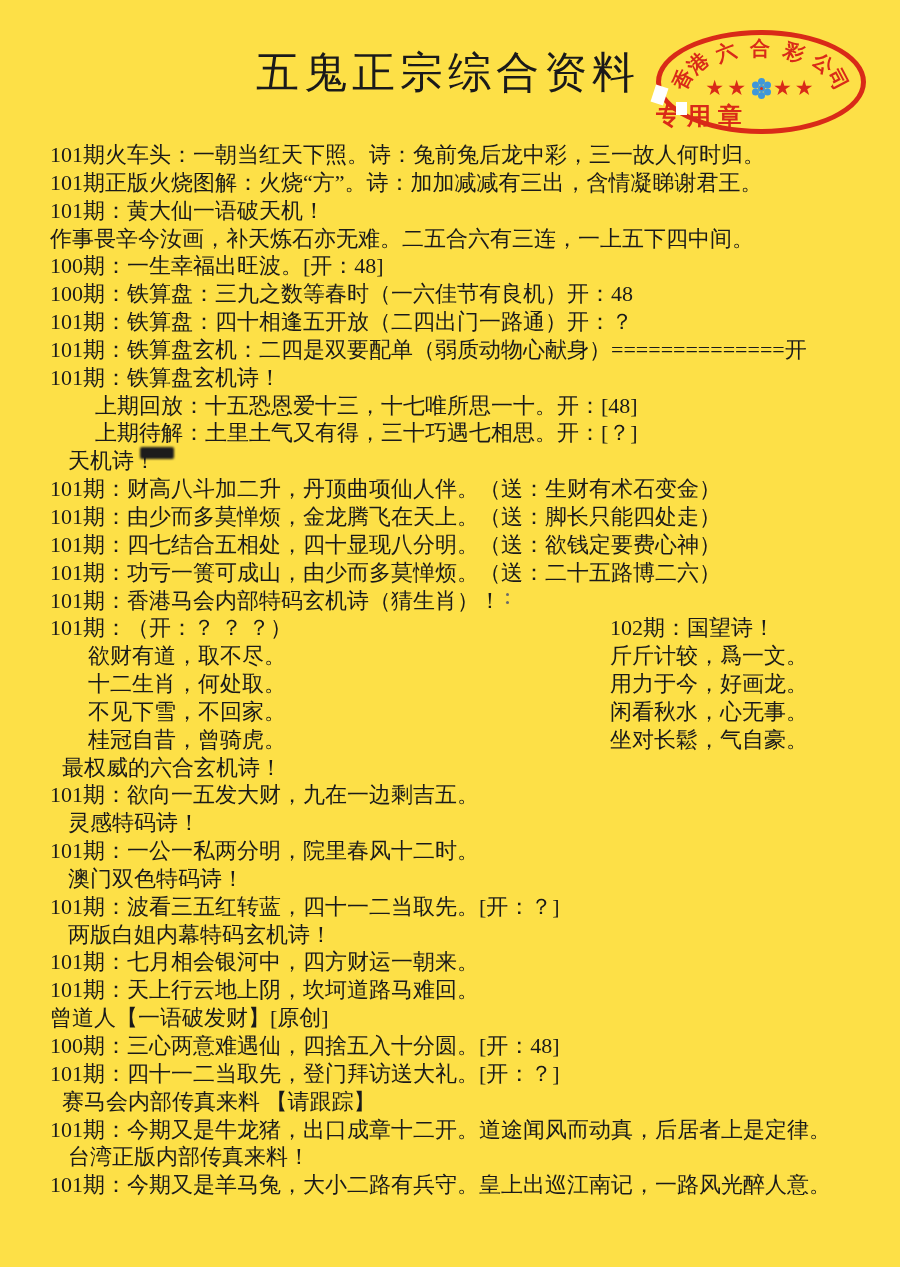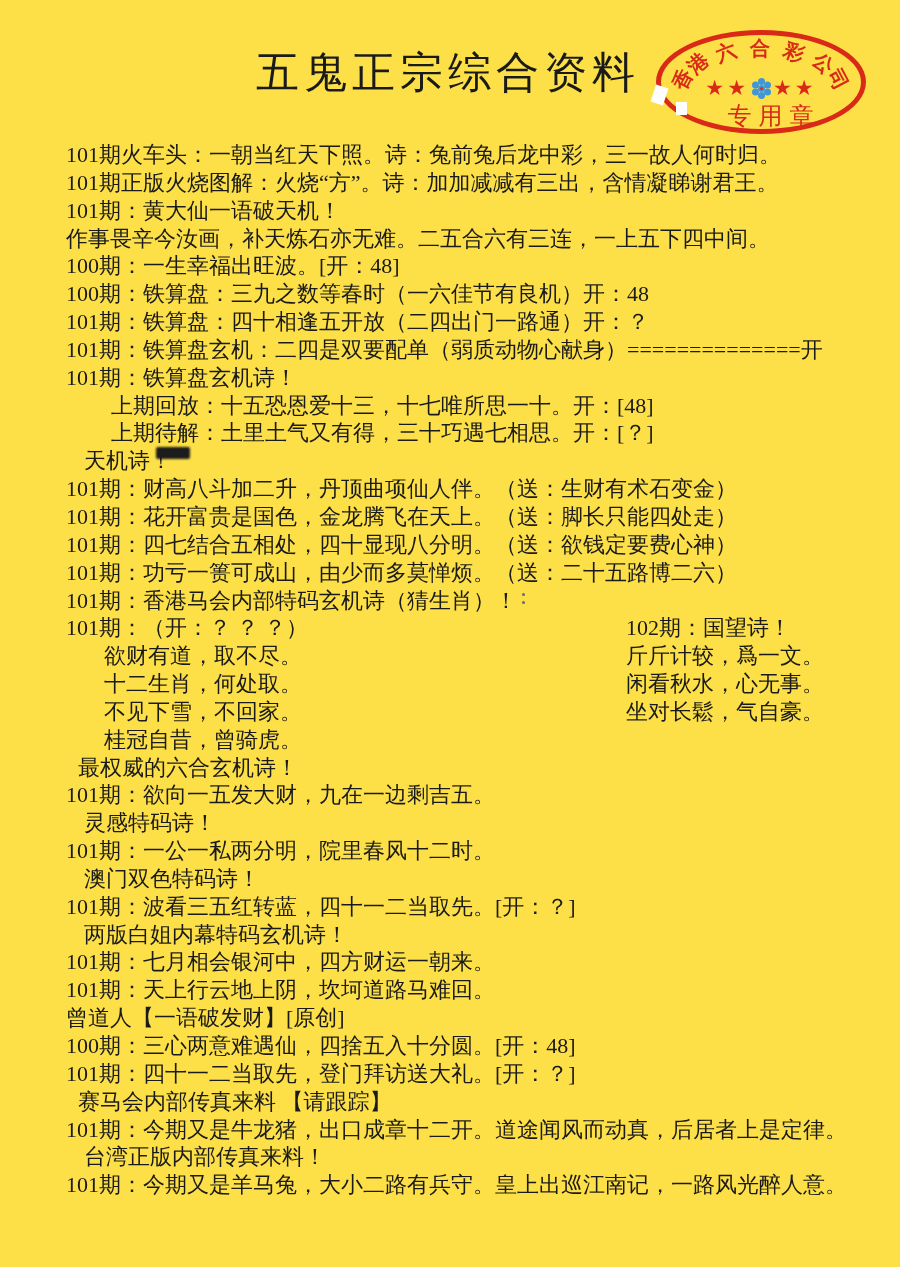--- a/index.html
+++ b/index.html
@@ -19,23 +19,23 @@
   .arc-char{position:absolute;font-size:20px;font-weight:bold;width:22px;text-align:center;}
   .stamp-stars{position:absolute;left:0;top:46px;width:210px;text-align:center;font-size:21px;letter-spacing:3px;white-space:nowrap;
     font-family:"DejaVu Sans","Liberation Sans",sans-serif;}
   .flower{display:inline-block;width:20px;height:20px;position:relative;vertical-align:-3px;margin:0 2px;}
   .flower::before{content:'';position:absolute;left:6.5px;top:6.5px;width:7px;height:7px;border-radius:50%;
     background:var(--flower-blue,#3f97d9);
     box-shadow:0 -7px 0 var(--flower-blue,#3f97d9),6px -3.5px 0 var(--flower-blue,#3f97d9),
       6px 3.5px 0 var(--flower-blue,#3f97d9),0 7px 0 var(--flower-blue,#3f97d9),
       -6px 3.5px 0 var(--flower-blue,#3f97d9),-6px -3.5px 0 var(--flower-blue,#3f97d9);}
   .flower::after{content:'';position:absolute;left:8.5px;top:8.5px;width:3px;height:3px;border-radius:50%;background:var(--stamp-red,#d92a18);}
-  .stamp-bottom{position:absolute;left:16px;top:70px;width:204px;text-align:center;font-size:24px;font-weight:normal;letter-spacing:7px;}
+  .stamp-bottom{position:absolute;left:0;top:70px;width:204px;text-align:left;font-size:24px;font-weight:bold;letter-spacing:7px;}
   
-  .content{position:absolute;left:50px;top:141px;width:806px;font-size:22px;line-height:27.85px;margin-left:16px;}
+  .content{position:absolute;left:50px;top:141px;width:806px;font-size:22px;line-height:27.85px;}
   .line{white-space:nowrap;}
   .indent-0{margin-left:0;}
   .indent-b{margin-left:12px;}
   .indent-c{margin-left:18px;}
   .indent-d{margin-left:38px;}
   .indent-e{margin-left:45px;}
   .twocol{position:relative;}
   .col-right{position:absolute;left:560px;top:0;}
   .smudge-block{display:inline-block;width:34px;height:12px;margin-left:-16px;background:#1c1c1c;
     filter:blur(1.3px);transform:translateY(-9px);border-radius:2px;}
@@ -76,36 +76,37 @@
         <div class="line indent-0"><span>作事畏辛今汝画，补天炼石亦无难。二五合六有三连，一上五下四中间。</span></div>
         <div class="line indent-0"><span>100期：一生幸福出旺波。[开：48]</span></div>
         <div class="line indent-0"><span>100期：铁算盘：三九之数等春时（一六佳节有良机）开：48</span></div>
         <div class="line indent-0"><span>101期：铁算盘：四十相逢五开放（二四出门一路通）开：？</span></div>
         <div class="line indent-0"><span>101期：铁算盘玄机：二四是双要配单（弱质动物心献身）==============开</span></div>
         <div class="line indent-0"><span>101期：铁算盘玄机诗！</span></div>
         <div class="line indent-e"><span>上期回放：十五恐恩爱十三，十七唯所思一十。开：[48]</span></div>
         <div class="line indent-e"><span>上期待解：土里土气又有得，三十巧遇七相思。开：[？]</span></div>
         <div class="line indent-c"><span>天机诗！</span><span class="smudge-block"></span></div>
         <div class="line indent-0"><span>101期：财高八斗加二升，丹顶曲项仙人伴。（送：生财有术石变金）</span></div>
-        <div class="line indent-0"><span>101期：花开富贵是国色，金龙腾飞在天上。（送：脚长只能四处走）</span></div>
+        <div class="line indent-0"><span>101期：由少而多莫惮烦，金龙腾飞在天上。（送：脚长只能四处走）</span></div>
         <div class="line indent-0"><span>101期：四七结合五相处，四十显现八分明。（送：欲钱定要费心神）</span></div>
         <div class="line indent-0"><span>101期：功亏一篑可成山，由少而多莫惮烦。（送：二十五路博二六）</span></div>
         <div class="line indent-0"><span>101期：香港马会内部特码玄机诗（猜生肖）！</span><span class="smudge-dots"></span></div>
       </div>
     <div class="twocol">
       <div id="col-left">
           <div class="line indent-0"><span>101期：（开：？ ？ ？）</span></div>
           <div class="line indent-d"><span>欲财有道，取不尽。</span></div>
           <div class="line indent-d"><span>十二生肖，何处取。</span></div>
           <div class="line indent-d"><span>不见下雪，不回家。</span></div>
           <div class="line indent-d"><span>桂冠自昔，曾骑虎。</span></div>
         </div>
       <div id="col-right" class="col-right">
           <div class="line indent-0"><span>102期：国望诗！</span></div>
           <div class="line indent-0"><span>斤斤计较，爲一文。</span></div>
+          <div class="line indent-0"><span>用力于今，好画龙。</span></div>
           <div class="line indent-0"><span>闲看秋水，心无事。</span></div>
           <div class="line indent-0"><span>坐对长鬆，气自豪。</span></div>
         </div>
     </div>
     <div id="lines-bottom">
         <div class="line indent-b"><span>最权威的六合玄机诗！</span></div>
         <div class="line indent-0"><span>101期：欲向一五发大财，九在一边剩吉五。</span></div>
         <div class="line indent-c"><span>灵感特码诗！</span></div>
         <div class="line indent-0"><span>101期：一公一私两分明，院里春风十二时。</span></div>
         <div class="line indent-c"><span>澳门双色特码诗！</span></div>

